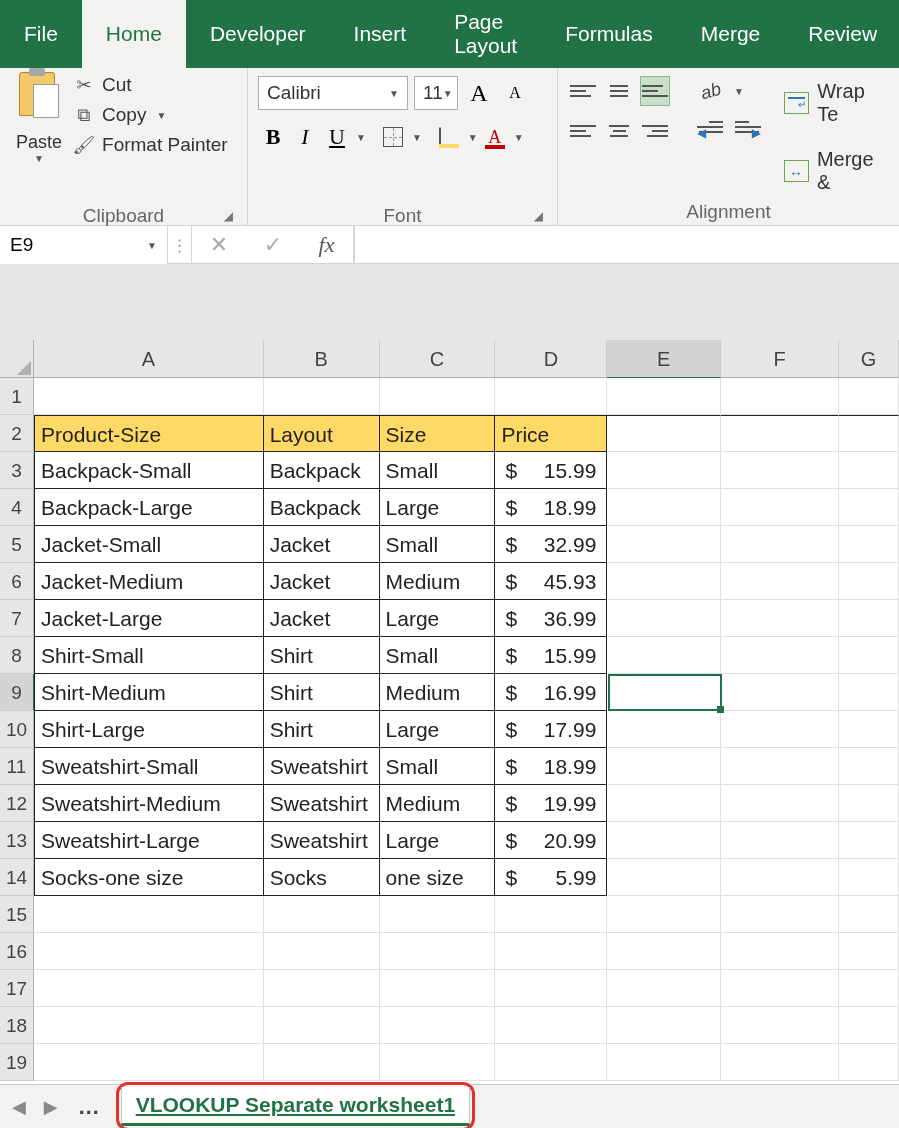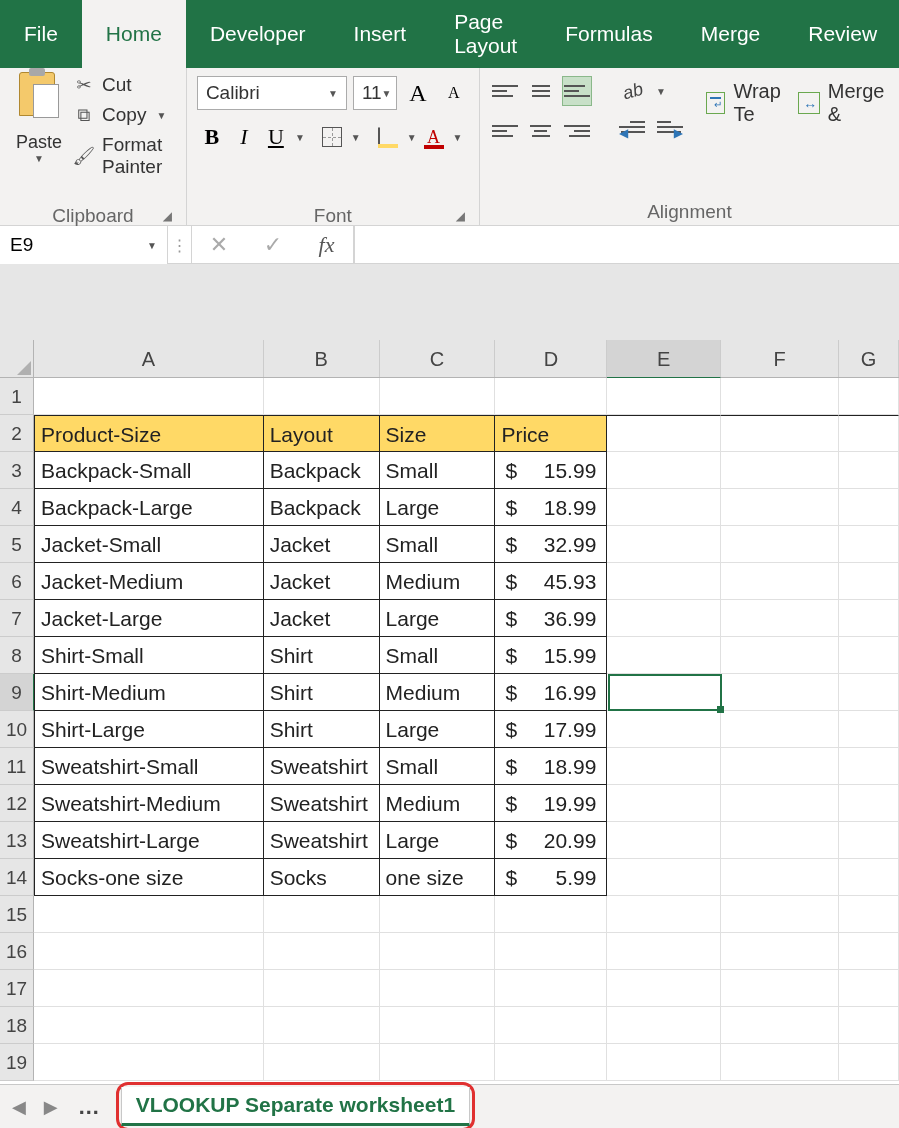--- a/index.html
+++ b/index.html
@@ -63,21 +63,21 @@
   .al-selected { background: #c8e0c8; border: 1px solid #8ab88a; }
   .orient-icon { font-style: italic; font-size: 18px; color: #444; transform: rotate(-15deg); display: inline-block; }
   .indent-icon { width: 24px; height: 20px; display: flex; flex-direction: column; gap: 3px; position: relative; }
   .indent-icon span { display: block; height: 2px; background: #555; width: 100%; }
   .indent-icon.dec span:nth-child(1){width:60%;margin-left:auto}
   .indent-icon.inc span:nth-child(1){width:60%}
   .indent-icon .arr { position: absolute; top: 5px; color: #2e75b6; font-size: 12px; }
   .indent-icon.dec .arr { left: -2px; }
   .indent-icon.inc .arr { right: -2px; transform: scaleX(-1); }
   
-  .wrap-merge { display: flex; flex-direction: row; gap: 11px; padding-top: 4px; justify-content: space-between; }
+  .wrap-merge { display: flex; flex-direction: column; gap: 22px; padding-top: 4px; justify-content: space-between; }
   .wrap-btn { display: flex; align-items: center; gap: 8px; font-size: 20px; color: #333; cursor: pointer; }
   .wt-icon { width: 26px; height: 22px; border: 1px solid #6aa84f; position: relative; }
   .wt-icon::before { content: ""; position: absolute; top: 4px; left: 3px; right: 3px; height: 2px; background: #2e75b6; }
   .wt-icon::after { content: "↵"; position: absolute; right: 2px; top: 6px; font-size: 10px; color: #2e75b6; }
   .merge-icon { width: 26px; height: 22px; border: 1px solid #6aa84f; position: relative; }
   .merge-icon::before { content: "↔"; position: absolute; top: 2px; left: 4px; font-size: 14px; color: #2e75b6; }
   
   .group-launch { font-size: 12px; color: #777; text-align: right; margin-top: -18px; margin-right: 4px; }
   
   
@@ -114,21 +114,21 @@
   
   
   .sel-cell { position: absolute; border: 2px solid #217346; pointer-events: none; }
   .sel-cell .handle { position: absolute; right: -4px; bottom: -4px; width: 7px; height: 7px; background: #217346; }
   
   
   .sheet-bar { position: absolute; bottom: 0; left: 0; right: 0; height: 44px; background: #f3f2f1; border-top: 1px solid #c8c8c8; display: flex; align-items: center; padding: 0 8px; gap: 10px; }
   .nav-arrow { color: #888; font-size: 18px; cursor: pointer; padding: 0 4px; }
   .ellipsis-btn { color: #444; font-size: 22px; font-weight: bold; padding: 0 6px; cursor: pointer; }
   .sheet-tab { padding: 6px 14px; font-size: 21px; cursor: pointer; background: #f3f2f1; border: 1px solid transparent; }
-  .sheet-tab.active { background: #fff; color: #217346; font-weight: bold; border: 1px solid #c8c8c8; border-bottom: 3px solid #217346; border-top: none; }
+  .sheet-tab.active { background: #fff; color: #217346; font-weight: bold; border: 1px solid #c8c8c8; border-bottom: 3px solid #217346; border-top: none; text-decoration: underline; }
   .highlight-box { border: 3px solid #e03030; border-radius: 12px; padding: 2px 2px; display: inline-flex; }
 </style>
 </head>
 <body>
 
 <div class="ribbon-tabs">
   <div class="ribbon-tab">File</div>
   <div class="ribbon-tab active">Home</div>
   <div class="ribbon-tab">Developer</div>
   <div class="ribbon-tab">Insert</div>

